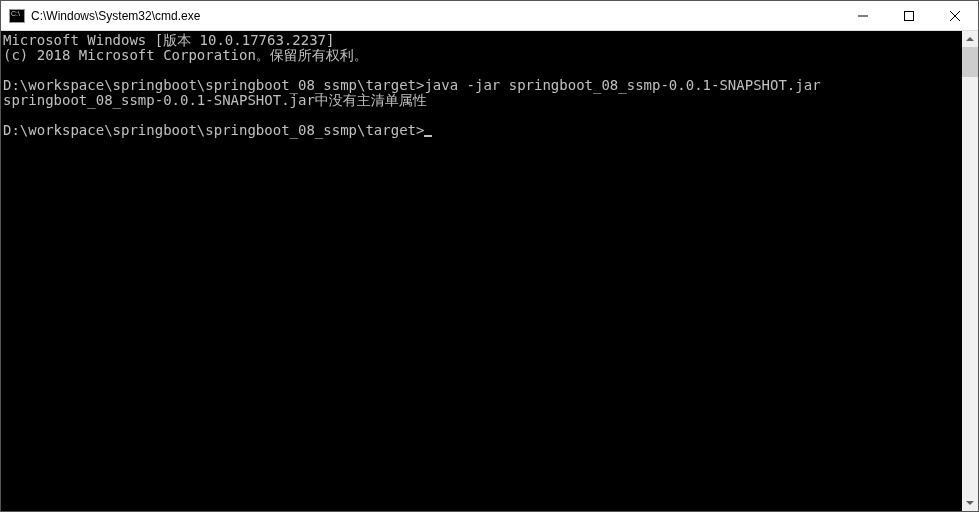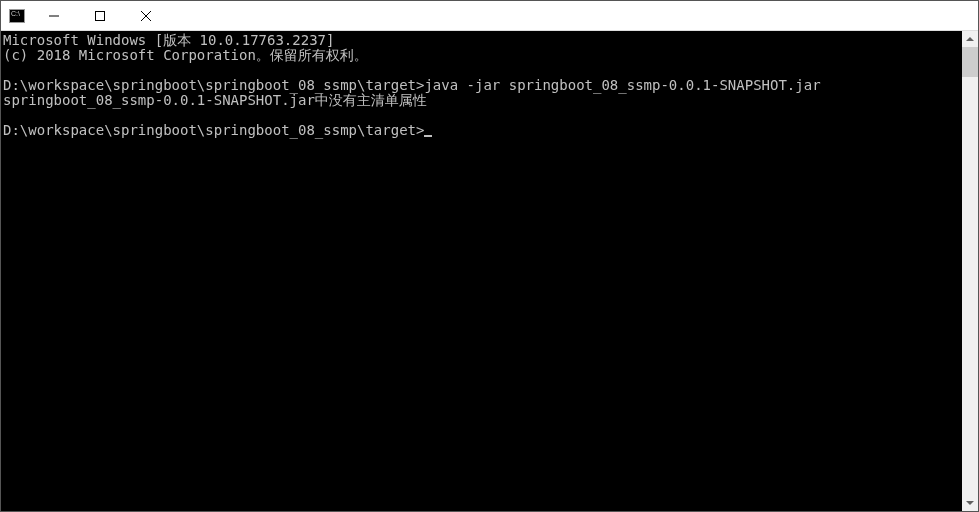--- a/index.html
+++ b/index.html
@@ -127,20 +127,21 @@
       vertical-align: bottom;
       margin-bottom: 1px;
     }
   </style>
 </head>
 <body>
 
 <div class="window">
   <div class="titlebar">
     <div class="title-icon"></div>
+    <div class="title-text">C:\Windows\System32\cmd.exe</div>
     <div class="window-controls">
       <div class="win-btn">
         <svg viewBox="0 0 10 10">
           <line x1="0" y1="5" x2="10" y2="5" stroke="currentColor" stroke-width="1"></line>
         </svg>
       </div>
       <div class="win-btn">
         <svg viewBox="0 0 10 10">
           <rect x="0.5" y="0.5" width="9" height="9" fill="none" stroke="currentColor" stroke-width="1"></rect>
         </svg>

